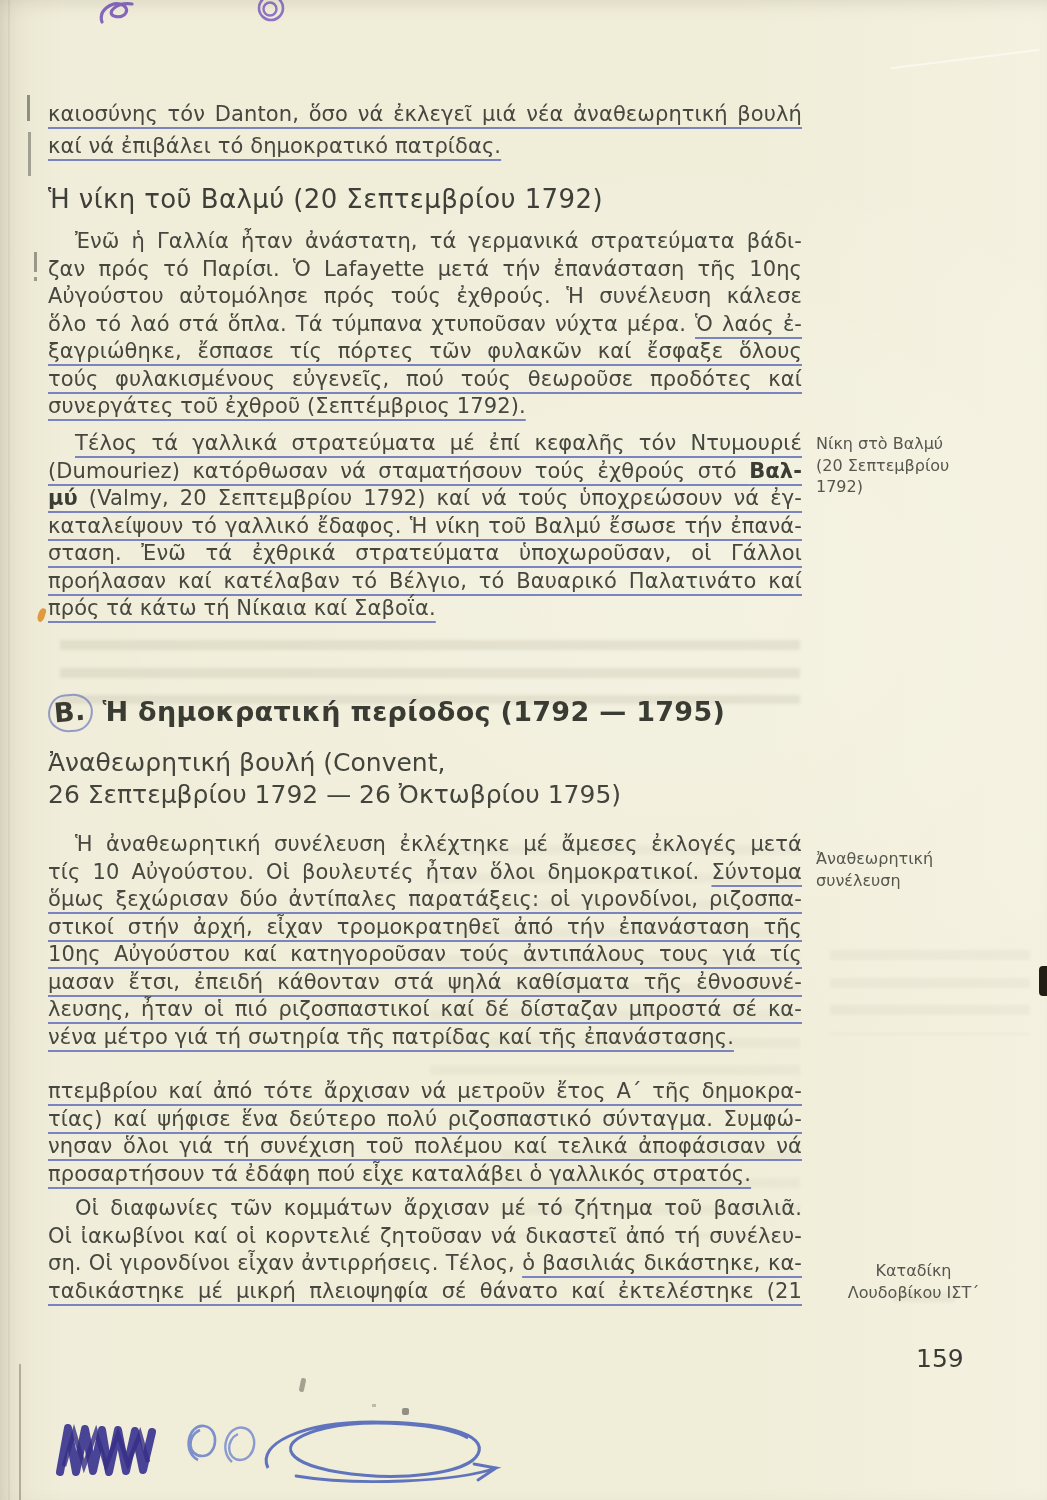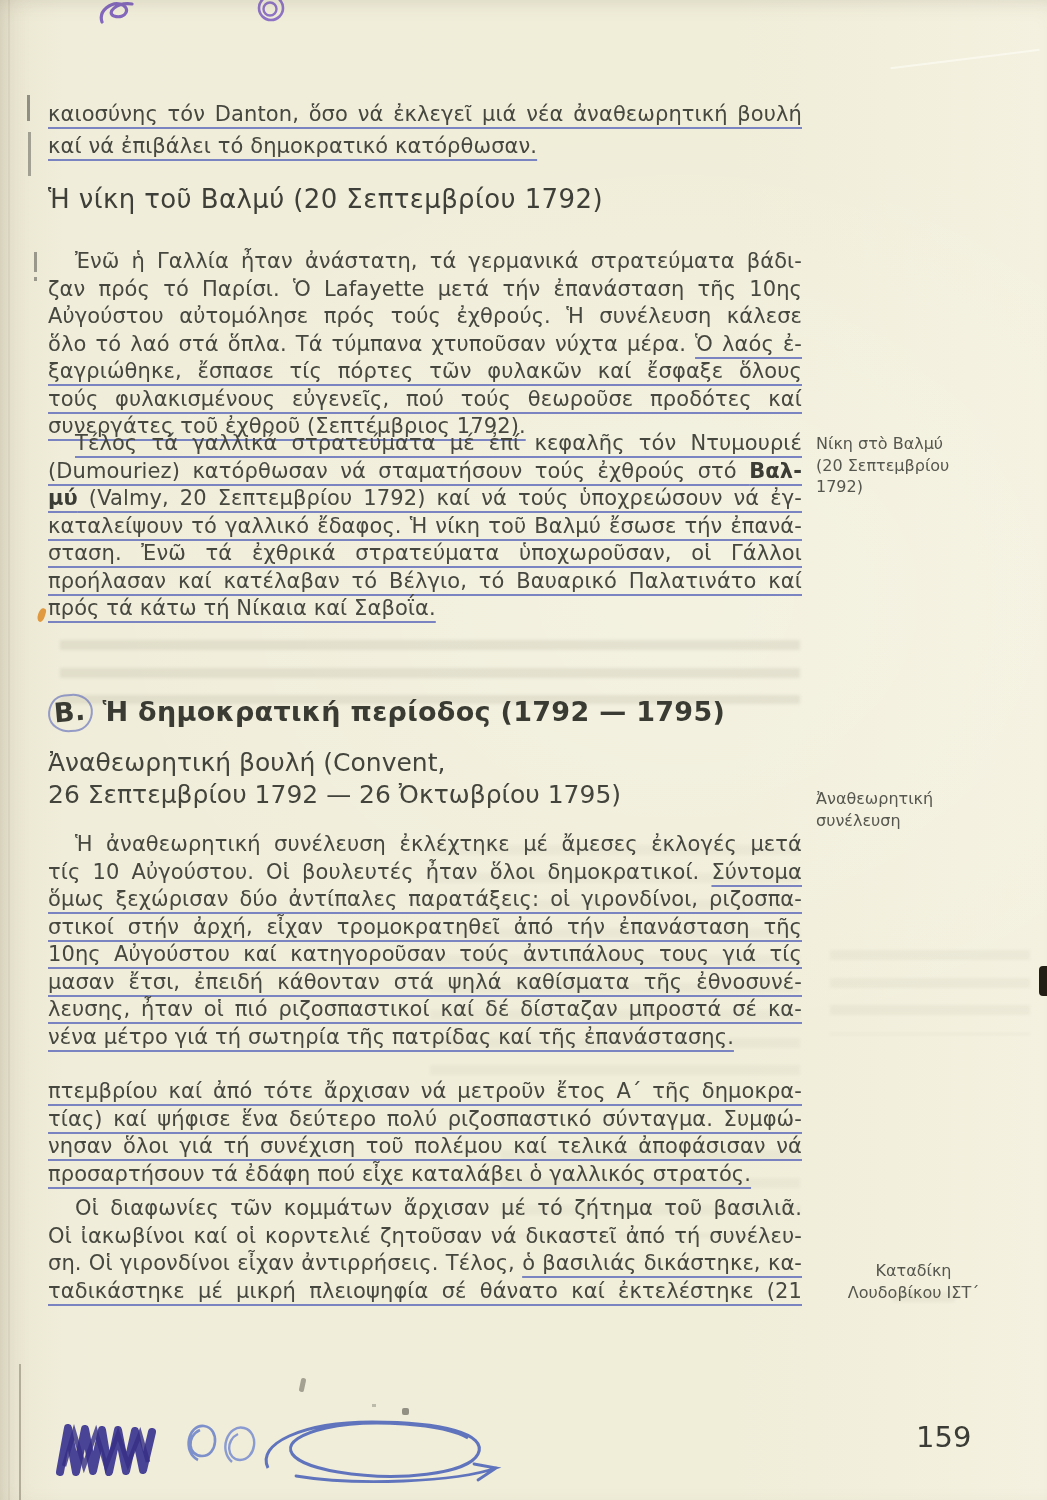--- a/index.html
+++ b/index.html
@@ -16,30 +16,30 @@
   .block{position:absolute;left:48px;width:754px;}
   .body-text{font-size:21px;line-height:27.5px;letter-spacing:.1px;}
   .line{white-space:pre-wrap;}
   .line.just{text-align:justify;text-align-last:justify;}
   .line.ind{text-indent:27px;}
   .u{text-decoration-line:underline;text-decoration-color:rgba(92,105,186,.8);
      text-decoration-thickness:2.2px;text-underline-offset:6px;text-decoration-skip-ink:none;}
   .b{font-weight:700;color:#3b3c34;}
   .frag{top:99px;font-size:21px;line-height:31.5px;}
   .h1{top:184px;font-size:26px;color:#3e3f38;letter-spacing:.4px;}
-  .p1{top:248px;} .p2{top:430px;}
+  .p1{top:228px;} .p2{top:430px;}
   .hB{top:694px;font-size:27px;font-weight:700;color:#3a3b33;letter-spacing:.3px;}
   .pencircle{display:inline-block;border:2.5px solid rgba(92,105,186,.62);
      border-radius:55% 62% 58% 65%/72% 64% 75% 66%;padding:0 6px 3px 4px;margin-right:9px;
      transform:rotate(-5deg);}
   .sub{top:747px;font-size:25px;line-height:32px;color:#43443c;}
   .p3{top:831px;} .p4{top:1078px;} .p5{top:1195px;}
   .mnote{position:absolute;left:816px;width:195px;font-size:16px;line-height:21.5px;color:#55564d;}
-  .m1{top:433px;} .m2{top:788px;} .m3{top:1086px;} .m4{top:1260px;text-align:center;}
-  .pagenum{position:absolute;left:916px;top:1420px;font-size:29px;color:#3b3c35;}
+  .m1{top:433px;} .m2{top:848px;} .m3{top:1086px;} .m4{top:1260px;text-align:center;}
+  .pagenum{position:absolute;left:916px;top:1344px;font-size:25px;color:#3b3c35;}
   .scrib{position:absolute;}
   .ghost{position:absolute;filter:blur(1.7px);pointer-events:none;
     background:repeating-linear-gradient(180deg, rgba(122,119,96,.25) 0px, rgba(122,119,96,.25) 10px,
       rgba(122,119,96,0) 10px, rgba(122,119,96,0) 27.5px);}
   .mark{position:absolute;}
   .scratch{position:absolute;left:890px;top:58px;width:150px;height:2px;
     background:rgba(255,255,250,.55);transform:rotate(-7deg);}
   .crease{position:absolute;left:19px;top:1364px;width:2px;height:136px;background:rgba(112,106,86,.45);}
   .edge{position:absolute;left:8px;top:0;width:2px;height:1500px;background:rgba(60,55,40,.06);}
 </style>
@@ -70,21 +70,21 @@
   <svg class="scrib" style="left:98px;top:0;" width="52" height="24" viewBox="0 0 52 24">
     <path d="M4,22 C0,10 14,2 22,4 C34,7 28,20 16,16 C8,13 18,2 34,4" stroke="#8468be" stroke-width="3.2" fill="none" stroke-linecap="round"></path>
   </svg>
   <svg class="scrib" style="left:250px;top:0;" width="42" height="24" viewBox="0 0 42 24">
     <circle cx="21" cy="8" r="12" stroke="#8f74c6" stroke-width="2.6" fill="none"></circle>
     <circle cx="20" cy="9" r="6.5" stroke="#8f74c6" stroke-width="2.4" fill="none"></circle>
   </svg>
 
   <div class="block frag body-text">
       <div class="line just"><span class="u">καιοσύνης τόν Danton, ὅσο νά ἐκλεγεῖ μιά νέα ἀναθεωρητική βουλή</span></div>
-      <div class="line"><span class="u">καί νά ἐπιβάλει τό δημοκρατικό κατόρθωσαν.</span></div>
+      <div class="line"><span class="u">καί νά ἐπιβάλει τό δημοκρατικό πατρίδας.</span></div>
     </div>
 
   <div class="block h1">Ἡ νίκη τοῦ Βαλμύ (20 Σεπτεμβρίου 1792)</div>
   <div class="block p1 body-text">
       <div class="line just ind"><span>Ἐνῶ ἡ Γαλλία ἦταν ἀνάστατη, τά γερμανικά στρατεύματα βάδι-</span></div>
       <div class="line just"><span>ζαν πρός τό Παρίσι. Ὁ Lafayette μετά τήν ἐπανάσταση τῆς 10ης</span></div>
       <div class="line just"><span>Αὐγούστου αὐτομόλησε πρός τούς ἐχθρούς. Ἡ συνέλευση κάλεσε</span></div>
       <div class="line just"><span>ὅλο τό λαό στά ὅπλα. Τά τύμπανα χτυποῦσαν νύχτα μέρα. </span><span class="u">Ὁ λαός ἐ-</span></div>
       <div class="line just"><span class="u">ξαγριώθηκε, ἔσπασε τίς πόρτες τῶν φυλακῶν καί ἔσφαξε ὅλους</span></div>
       <div class="line just"><span class="u">τούς φυλακισμένους εὐγενεῖς, πού τούς θεωροῦσε προδότες καί</span></div>

